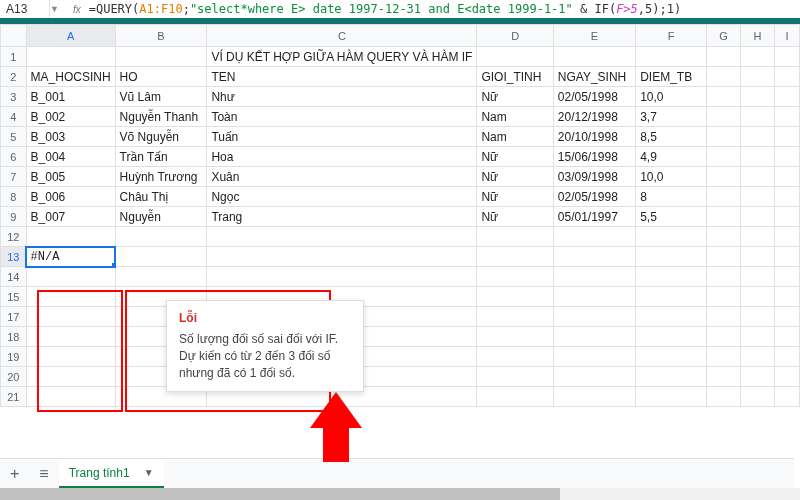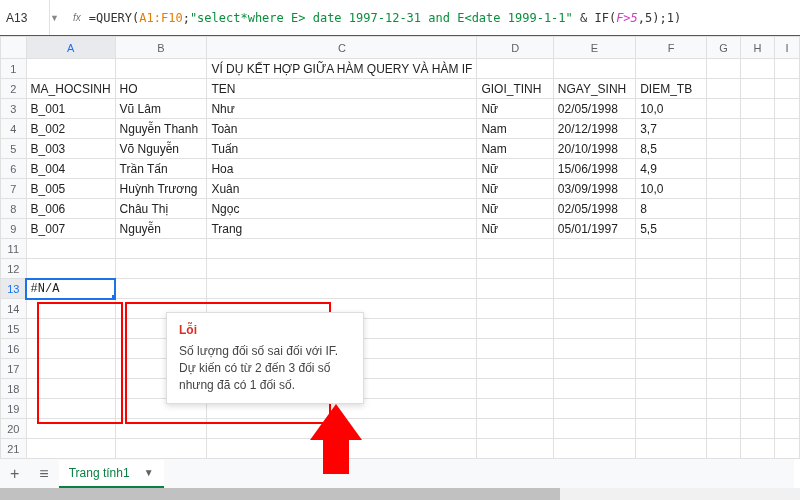--- a/index.html
+++ b/index.html
@@ -8,22 +8,22 @@
   font-size: 12px;
   background: #fff;
   width: 800px;
   height: 500px;
   overflow: hidden;
   position: relative;
 }
 .formula-bar {
   display: flex;
   align-items: center;
-  height: 36px;
-  border-bottom: 1px solid #0f766e;
+  height: 24px;
+  border-bottom: 6px solid #0f766e;
   background: #fff;
 }
 .name-box {
   width: 50px;
   padding: 0 6px;
   font-size: 12px;
   color: #333;
   border-right: 1px solid #e0e0e0;
   height: 100%;
   display: flex;
@@ -334,32 +334,20 @@
           <td class="col-B">Nguyễn</td>
           <td class="col-C">Trang</td>
           <td class="col-D">Nữ</td>
           <td class="col-E num">05/01/1997</td>
           <td class="col-F num">5,5</td>
           <td class="col-G"></td>
           <td class="col-H"></td>
           <td class="col-I"></td>
         </tr>
         <tr>
-          <td class="rowhdr">11</td>
-          <td class="col-A"></td>
-          <td class="col-B"></td>
-          <td class="col-C"></td>
-          <td class="col-D"></td>
-          <td class="col-E"></td>
-          <td class="col-F"></td>
-          <td class="col-G"></td>
-          <td class="col-H"></td>
-          <td class="col-I"></td>
-        </tr>
-        <tr>
           <td class="rowhdr">12</td>
           <td class="col-A"></td>
           <td class="col-B"></td>
           <td class="col-C"></td>
           <td class="col-D"></td>
           <td class="col-E"></td>
           <td class="col-F"></td>
           <td class="col-G"></td>
           <td class="col-H"></td>
           <td class="col-I"></td>
@@ -383,32 +371,20 @@
           <td class="col-C"></td>
           <td class="col-D"></td>
           <td class="col-E"></td>
           <td class="col-F"></td>
           <td class="col-G"></td>
           <td class="col-H"></td>
           <td class="col-I"></td>
         </tr>
         <tr>
           <td class="rowhdr">15</td>
-          <td class="col-A"></td>
-          <td class="col-B"></td>
-          <td class="col-C"></td>
-          <td class="col-D"></td>
-          <td class="col-E"></td>
-          <td class="col-F"></td>
-          <td class="col-G"></td>
-          <td class="col-H"></td>
-          <td class="col-I"></td>
-        </tr>
-        <tr>
-          <td class="rowhdr">16</td>
           <td class="col-A"></td>
           <td class="col-B"></td>
           <td class="col-C"></td>
           <td class="col-D"></td>
           <td class="col-E"></td>
           <td class="col-F"></td>
           <td class="col-G"></td>
           <td class="col-H"></td>
           <td class="col-I"></td>
         </tr>

